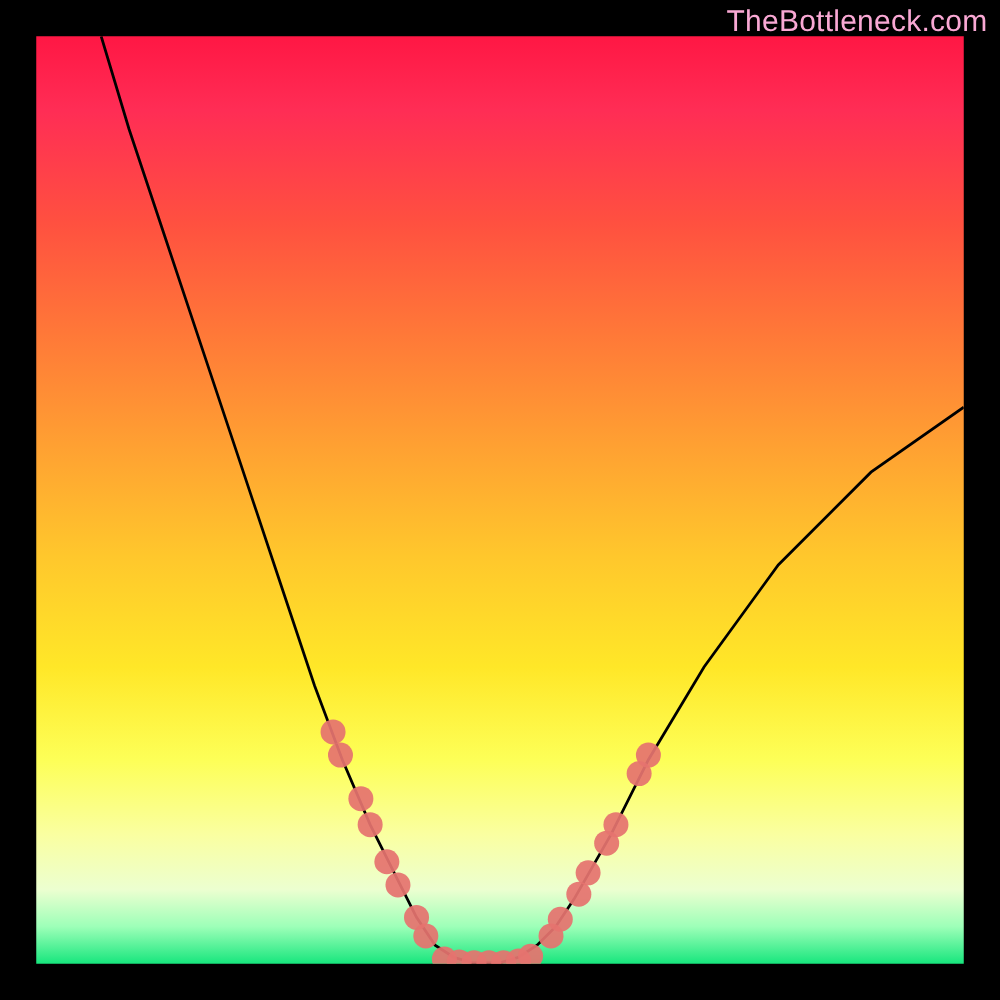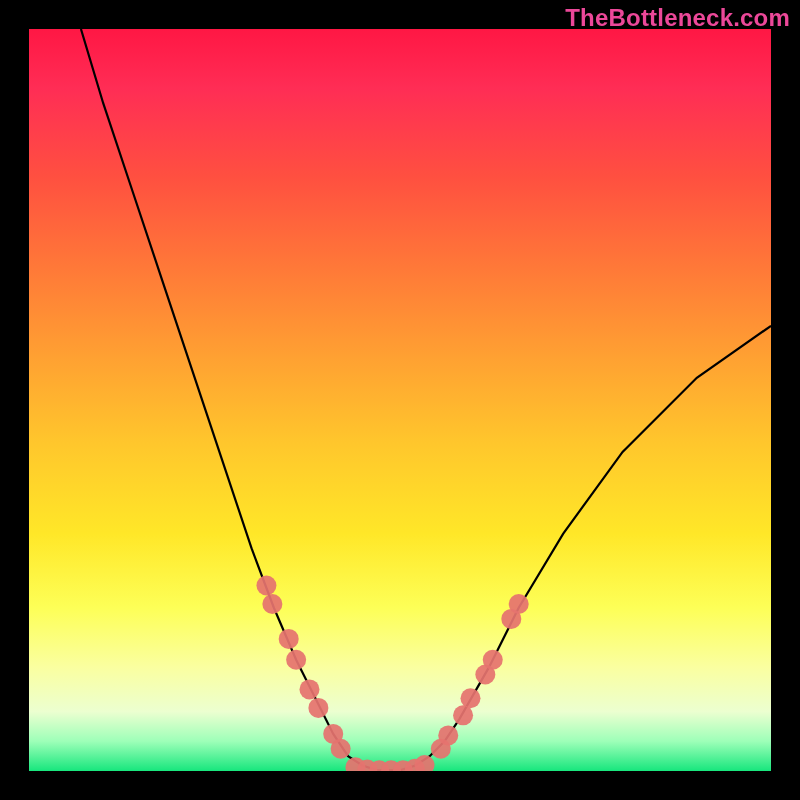--- a/index.html
+++ b/index.html
@@ -40,23 +40,23 @@
   .plot svg {
     position: absolute;
     inset: 0;
     width: 742px;
     height: 742px;
   }
   .watermark {
     position: absolute;
     top: 4px;
     right: 10px;
-    color: #ec4899;
+    color: #f9a8d4;
     font-size: 24px;
-    font-weight: 700;
+    font-weight: 400;
     letter-spacing: 0.2px;
   }
 </style>
 </head>
 <body>
 
 <div class="frame">
   <div class="plot">
     <svg viewBox="0 0 742 742" preserveAspectRatio="none">
       <path id="curve-path" fill="none" stroke="#000" stroke-width="2.2" d="M51.94 0.00 L74.20 74.20 L103.88 163.24 L133.56 252.28 L163.24 341.32 L192.92 430.36 L222.60 519.40 L244.86 578.76 L267.12 630.70 L289.38 675.22 L304.22 704.90 L319.06 727.16 L333.90 736.81 L348.74 741.26 L371.00 741.26 L385.84 736.81 L400.68 727.16 L415.52 712.32 L430.36 690.06 L460.04 638.12 L489.72 578.76 L534.24 504.56 L593.60 422.94 L667.80 348.74 L742.00 296.80"></path>

